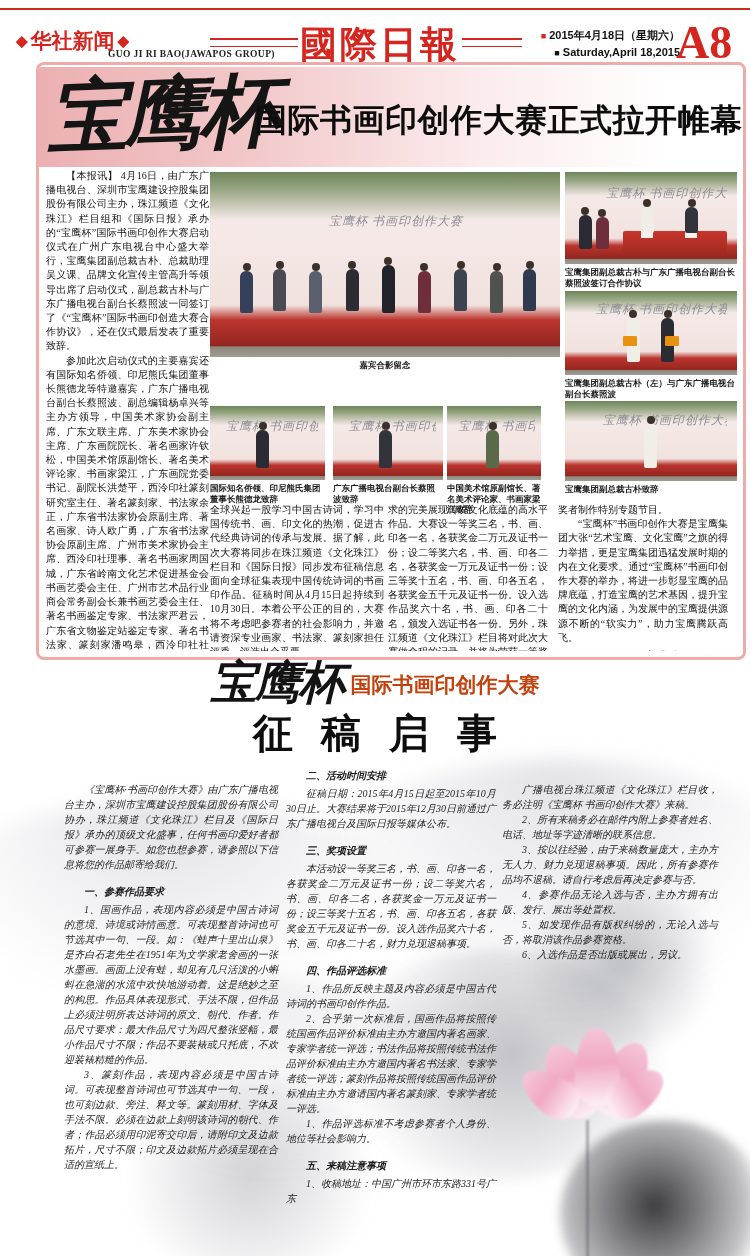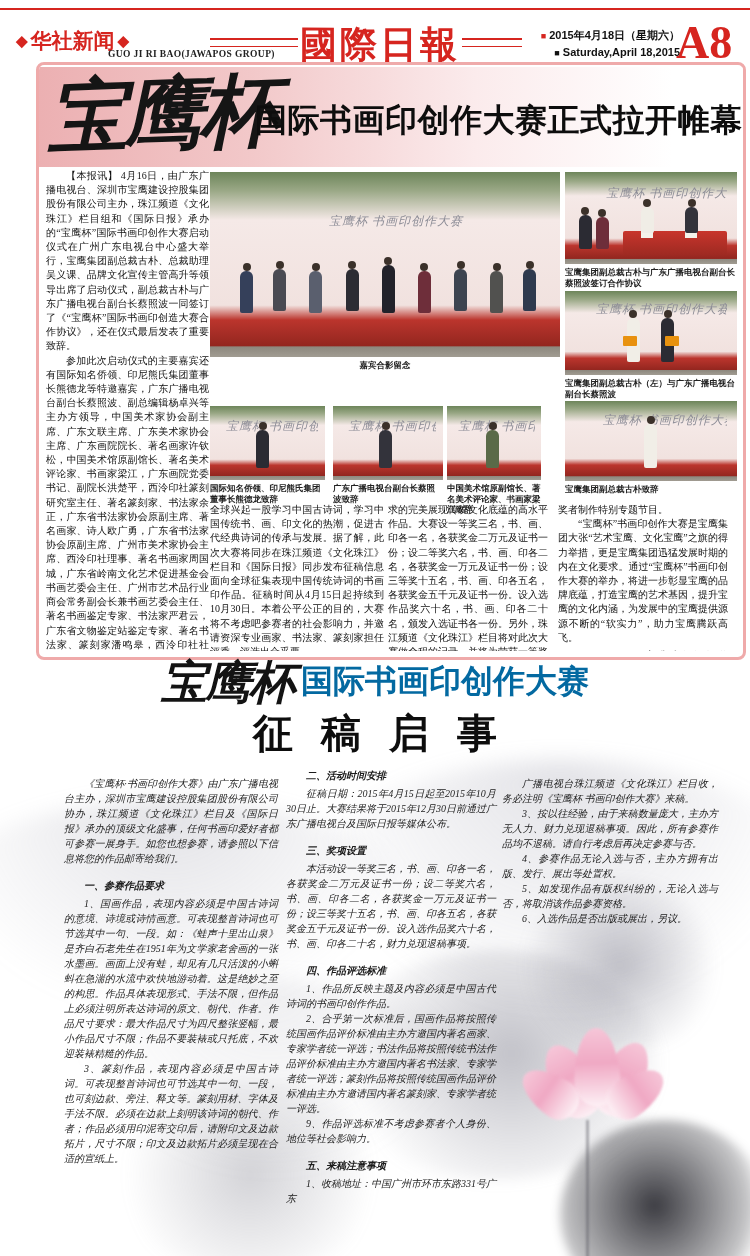--- a/index.html
+++ b/index.html
@@ -72,32 +72,32 @@
        background:radial-gradient(circle at 50% 50%,rgba(130,130,142,.35),rgba(130,130,142,0) 70%);}
   .ink{position:absolute;left:560px;top:470px;width:210px;height:190px;border-radius:50%;filter:blur(5px);
        background:radial-gradient(circle at 45% 45%,rgba(25,25,32,.85),rgba(25,25,32,.25) 60%,rgba(25,25,32,0) 72%);}
   .petal{position:absolute;width:46px;height:78px;filter:blur(1px);
          background:linear-gradient(180deg,#f6c6d8 0%,#f0a9c4 45%,#fdf0f5 100%);
          border-radius:50% 50% 46% 46% / 70% 70% 30% 30%;}
   .stem{position:absolute;left:586px;top:470px;width:3px;height:140px;background:rgba(90,90,100,.45);filter:blur(1px);}
   .notice-title-row{position:absolute;top:652px;left:0;width:750px;text-align:center;white-space:nowrap;}
   .n-brand{font-size:46px;font-weight:bold;font-style:italic;letter-spacing:-2px;color:#131313;
            font-family:"Liberation Serif",serif;vertical-align:-6px;}
-  .n-title{font-size:32px;font-weight:900;color:#0369a1;font-family:"Liberation Sans",sans-serif;margin-left:8px;}
+  .n-title{font-size:21px;font-weight:900;color:#c2410c;font-family:"Liberation Sans",sans-serif;margin-left:8px;}
   .notice-subtitle{position:absolute;top:706px;left:0;width:750px;text-align:center;font-size:40px;font-weight:900;
                    letter-spacing:28px;padding-left:28px;box-sizing:border-box;color:#0d0d0d;
                    font-family:"Liberation Sans",sans-serif;}
   .n-col{position:absolute;top:768px;font-size:10px;line-height:15px;font-style:italic;text-align:justify;
          color:#1c1c1c;z-index:2;}
   .ncol1{left:64px;width:214px;}
   .ncol2{left:286px;width:210px;}
   .ncol3{left:502px;width:216px;}
   .n-p{margin:0;text-indent:2em;}
   .n-h{margin:12px 0 3px;text-indent:2em;font-weight:bold;}
-  .n-p.first{margin-top:8px;}
+  .n-p.first{margin-top:14px;}
 </style>
 </head>
 <body>
 
 <div class="page">
 
   <div class="topline"></div>
   <div class="brand-row">
     <span class="dia">◆</span>
     <span>华社新闻</span>
@@ -227,25 +227,26 @@
     <p class="n-p">3、篆刻作品，表现内容必须是中国古诗词。可表现整首诗词也可节选其中一句、一段，也可刻边款、旁注、释文等。篆刻用材、字体及手法不限。必须在边款上刻明该诗词的朝代、作者；作品必须用印泥寄交印后，请附印文及边款拓片，尺寸不限；印文及边款拓片必须呈现在合适的宣纸上。</p>
   </div>
   <div class="n-col ncol2">
     <p class="n-h first" style="margin-top:0;">二、活动时间安排</p>
     <p class="n-p">征稿日期：2015年4月15日起至2015年10月30日止。大赛结果将于2015年12月30日前通过广东广播电视台及国际日报等媒体公布。</p>
     <p class="n-h">三、奖项设置</p>
     <p class="n-p">本活动设一等奖三名，书、画、印各一名，各获奖金二万元及证书一份；设二等奖六名，书、画、印各二名，各获奖金一万元及证书一份；设三等奖十五名，书、画、印各五名，各获奖金五千元及证书一份。设入选作品奖六十名，书、画、印各二十名，财力兑现退稿事项。</p>
     <p class="n-h">四、作品评选标准</p>
     <p class="n-p">1、作品所反映主题及内容必须是中国古代诗词的书画印创作作品。</p>
     <p class="n-p">2、合乎第一次标准后，国画作品将按照传统国画作品评价标准由主办方邀国内著名画家、专家学者统一评选；书法作品将按照传统书法作品评价标准由主办方邀国内著名书法家、专家学者统一评选；篆刻作品将按照传统国画作品评价标准由主办方邀请国内著名篆刻家、专家学者统一评选。</p>
-    <p class="n-p">9、作品评选标准不考虑参赛者个人身份、地位等社会影响力。</p>
+    <p class="n-p">1、作品评选标准不考虑参赛者个人身份、地位等社会影响力。</p>
     <p class="n-h">五、来稿注意事项</p>
     <p class="n-p">1、收稿地址：中国广州市环市东路331号广东</p>
   </div>
   <div class="n-col ncol3">
     <p class="n-p first">广播电视台珠江频道《文化珠江》栏目收，务必注明《宝鹰杯 书画印创作大赛》来稿。</p>
+    <p class="n-p">2、所有来稿务必在邮件内附上参赛者姓名、电话、地址等字迹清晰的联系信息。</p>
     <p class="n-p">3、按以往经验，由于来稿数量庞大，主办方无人力、财力兑现退稿事项。因此，所有参赛作品均不退稿。请自行考虑后再决定参赛与否。</p>
     <p class="n-p">4、参赛作品无论入选与否，主办方拥有出版、发行、展出等处置权。</p>
     <p class="n-p">5、如发现作品有版权纠纷的，无论入选与否，将取消该作品参赛资格。</p>
     <p class="n-p">6、入选作品是否出版或展出，另议。</p>
   </div>
 
 </div>
 
 </body></html>

